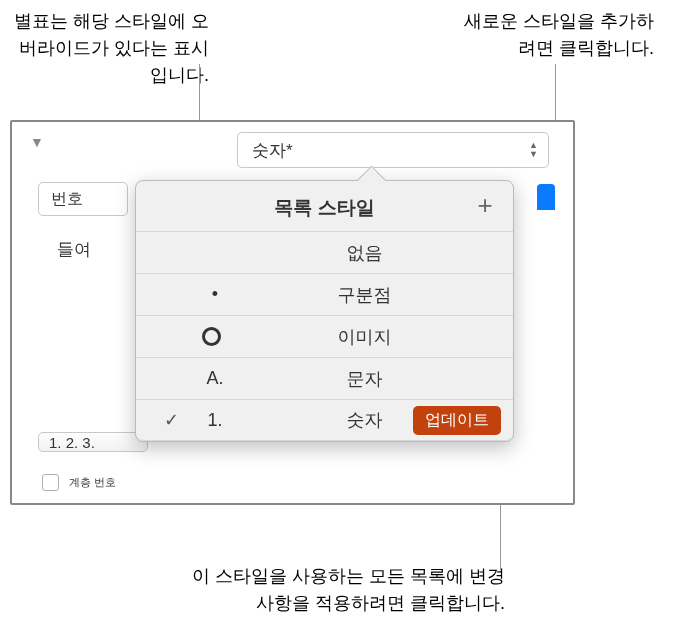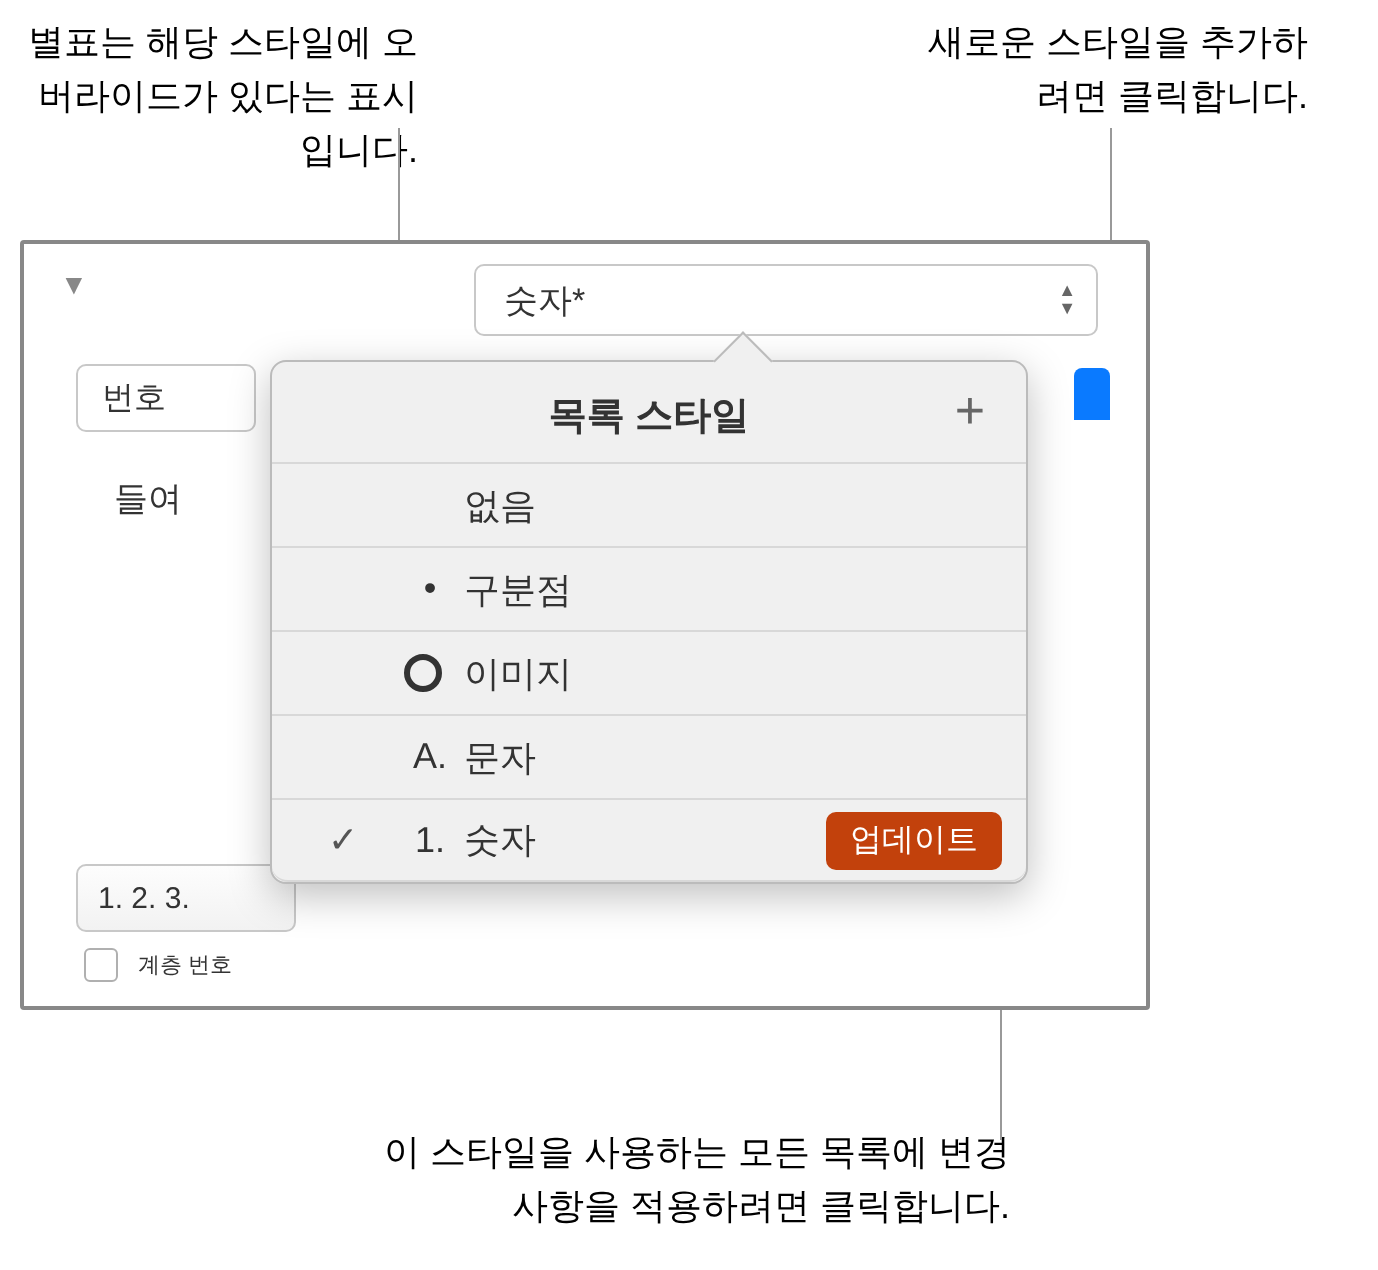--- a/index.html
+++ b/index.html
@@ -142,21 +142,21 @@
       top: 116px;
       left: 45px;
       font-size: 17px;
     }
     
     .format-button {
       position: absolute;
       top: 310px;
       left: 26px;
       width: 110px;
-      height: 34px;
+      height: 20px;
       border: 1px solid #c8c8c8;
       border-radius: 5px;
       background: linear-gradient(#fdfdfd, #f2f2f2);
       display: flex;
       align-items: center;
       padding: 0 10px;
       font-size: 15px;
     }
     
     .checkbox-row {
@@ -227,20 +227,21 @@
       list-style: none;
     }
     .style-item {
       display: flex;
       align-items: center;
       padding: 8px 16px 8px 60px;
       border-top: 1px solid #d8d8d8;
       font-size: 18px;
       position: relative;
       min-height: 42px;
+      justify-content: center;
     }
     .style-item:last-child {
       border-bottom: 1px solid #d8d8d8;
       border-radius: 0 0 8px 8px;
     }
     .style-item .label {
       margin-left: 36px;
     }
     .check-mark {
       position: absolute;

